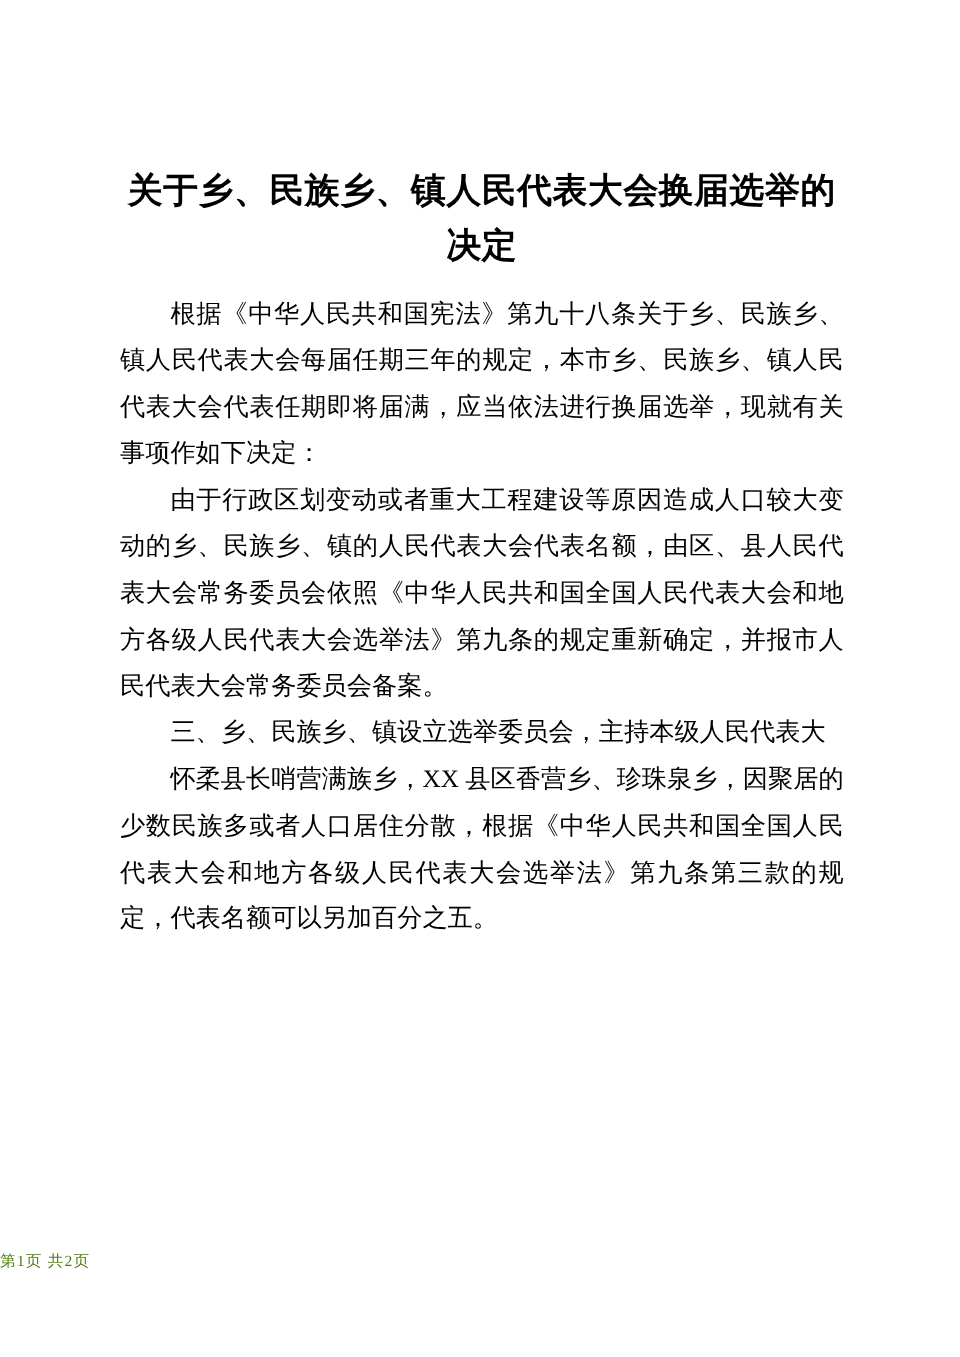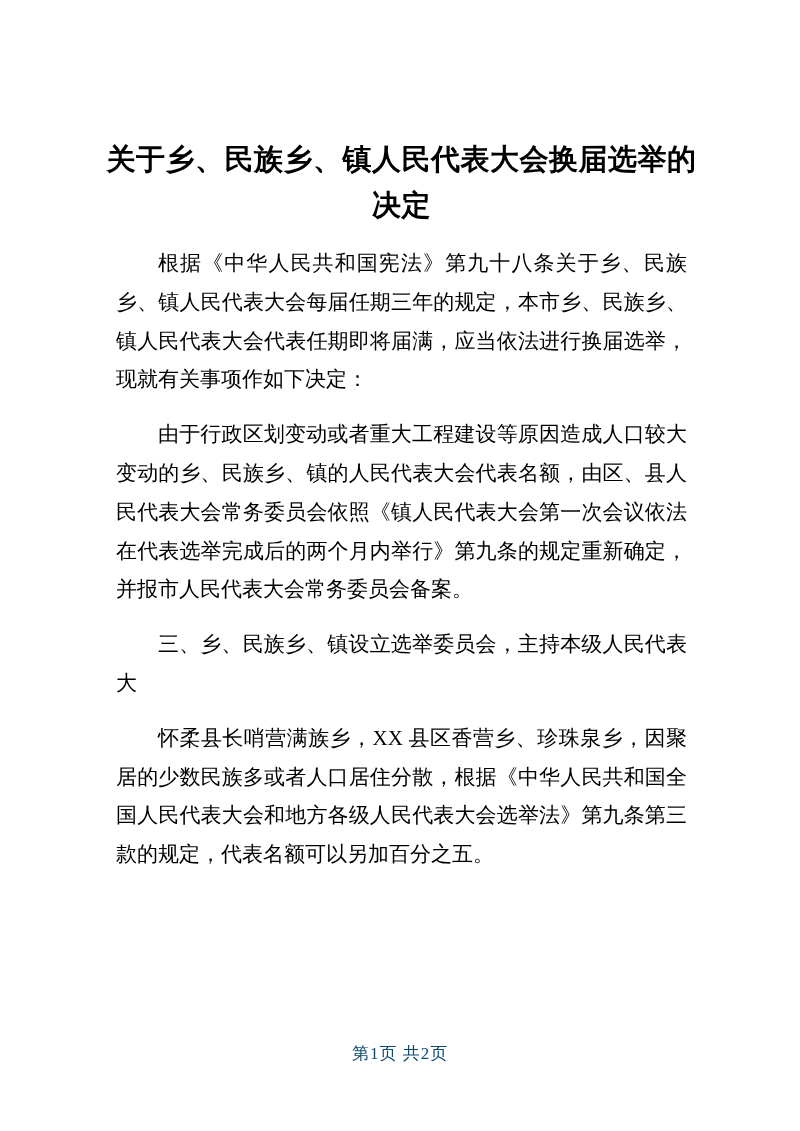--- a/index.html
+++ b/index.html
@@ -21,47 +21,46 @@
   }
   .doc-title {
     font-size: 29px;
     font-weight: bold;
     line-height: 46px;
     text-align: center;
     margin: 0 0 14px 0;
     letter-spacing: 0.5px;
   }
   .doc-body p {
-    margin: 16px;
+    margin: 0;
     font-size: 21px;
     line-height: 38.8px;
     text-align: justify;
     text-indent: 2em;
     word-break: break-all;
   }
   .page-footer {
     position: absolute;
     left: 0;
     top: 1042px;
     width: 100%;
-    text-align: center;
-    font-size: 17px;
-    color: #0c4a6e;
+    font-size: 13px;
+    color: #4d7c0f;
     letter-spacing: 1px;
   }
 </style>
 </head>
 <body>
 
 <div class="page">
 
   <h1 class="doc-title">关于乡、民族乡、镇人民代表大会换届选举的决定</h1>
 
   <div class="doc-body">
     <p>根据《中华人民共和国宪法》第九十八条关于乡、民族乡、镇人民代表大会每届任期三年的规定，本市乡、民族乡、镇人民代表大会代表任期即将届满，应当依法进行换届选举，现就有关事项作如下决定：</p>
-    <p>由于行政区划变动或者重大工程建设等原因造成人口较大变动的乡、民族乡、镇的人民代表大会代表名额，由区、县人民代表大会常务委员会依照《镇人民代表大会第一次会议依法在代表选举完成后的两个月内举行》第九条的规定重新确定，并报市人民代表大会常务委员会备案。</p>
+    <p>由于行政区划变动或者重大工程建设等原因造成人口较大变动的乡、民族乡、镇的人民代表大会代表名额，由区、县人民代表大会常务委员会依照《中华人民共和国全国人民代表大会和地方各级人民代表大会选举法》第九条的规定重新确定，并报市人民代表大会常务委员会备案。</p>
     <p>三、乡、民族乡、镇设立选举委员会，主持本级人民代表大</p>
     <p>怀柔县长哨营满族乡，XX 县区香营乡、珍珠泉乡，因聚居的少数民族多或者人口居住分散，根据《中华人民共和国全国人民代表大会和地方各级人民代表大会选举法》第九条第三款的规定，代表名额可以另加百分之五。</p>
   </div>
 
   <div class="page-footer">第1页 共2页</div>
 
 </div>
 
 </body></html>

